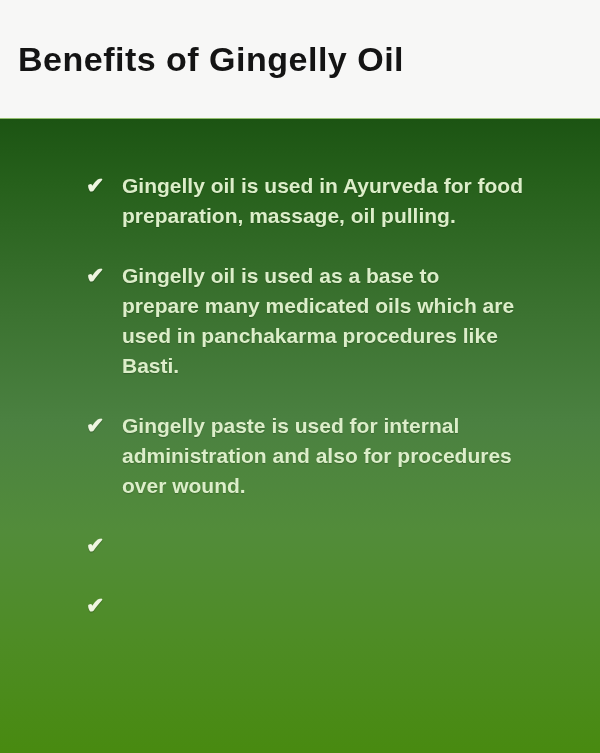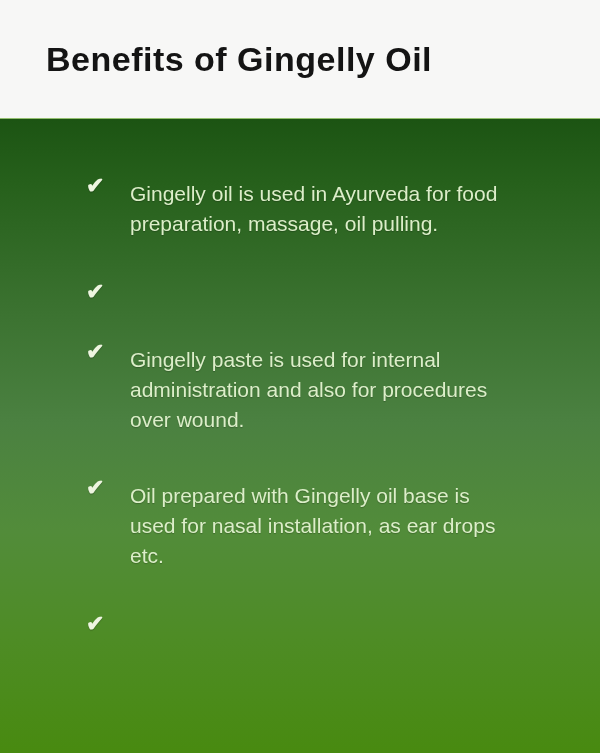--- a/index.html
+++ b/index.html
@@ -13,21 +13,21 @@
     width: 600px;
     height: 753px;
     overflow: hidden;
   }
   .header {
     height: 118px;
     background: #f7f7f6;
     display: flex;
     align-items: center;
     box-sizing: border-box;
-    padding-left: 46px;
+    padding-left: 18px;
   }
   .header h1 {
     margin: 0;
     font-size: 34px;
     font-weight: bold;
     color: #141414;
     letter-spacing: 0.5px;
   }
   .content {
     height: 635px;
@@ -54,23 +54,23 @@
     flex: 0 0 24px;
     width: 24px;
     margin-right: 12px;
     font-size: 22px;
     line-height: 30px;
     font-weight: bold;
     color: #eef5e0;
     text-shadow: 0 1px 1px rgba(0,0,0,0.25);
   }
   .text {
-    margin: 8px;
+    margin: 0;
     font-size: 21px;
-    font-weight: normal;
+    font-weight: bold;
     line-height: 30px;
     color: #dceec9;
     white-space: pre-line;
     text-shadow: 0 1px 1px rgba(0,0,0,0.22);
   }
 </style>
 </head>
 <body>
 
 <div class="slide">
@@ -79,30 +79,31 @@
   </header>
 
   <main class="content">
     <div class="item">
       <span class="check">✔</span>
       <p class="text">Gingelly oil is used in Ayurveda for food
 preparation, massage, oil pulling.</p>
     </div>
     <div class="item">
       <span class="check">✔</span>
+      <p class="text">Gingelly oil is used as a base to
+prepare many medicated oils which are
+used in panchakarma procedures like
+Basti.</p>
     </div>
     <div class="item">
       <span class="check">✔</span>
       <p class="text">Gingelly paste is used for internal
 administration and also for procedures
 over wound.</p>
     </div>
     <div class="item">
       <span class="check">✔</span>
-      <p class="text">Oil prepared with Gingelly oil base is
-used for nasal installation, as ear drops
-etc.</p>
     </div>
     <div class="item">
       <span class="check">✔</span>
     </div>
   </main>
 </div>
 
 </body></html>

